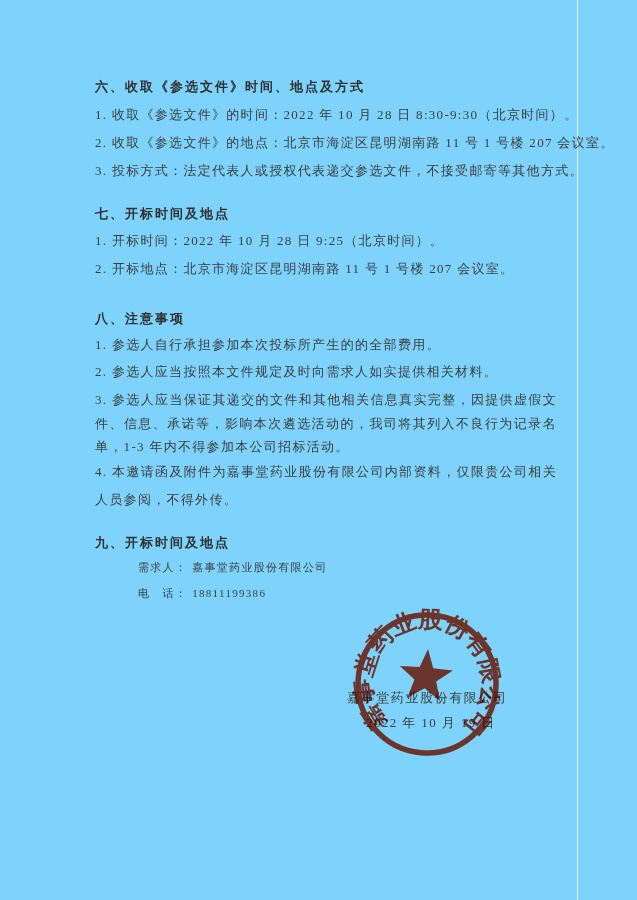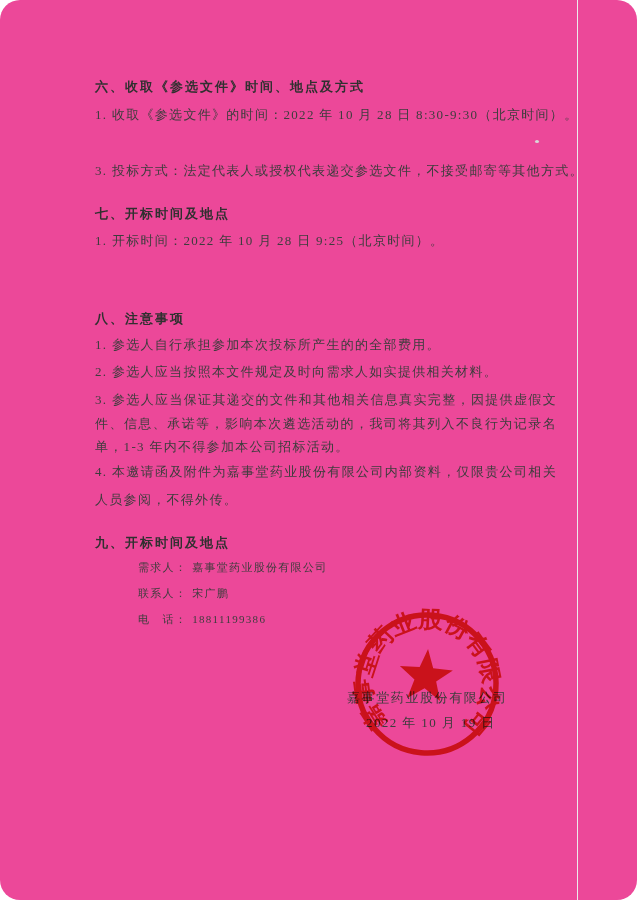--- a/index.html
+++ b/index.html
@@ -1,23 +1,22 @@
 <!DOCTYPE html>
 <html><head>
 <meta charset="utf-8">
 <style>
   html,body { margin:0; padding:0; background:#ffffff; }
   .page {
     position: relative;
     width: 637px;
     height: 900px;
-    background: #ec4899;
+    background: #7dd3fc;
     overflow: hidden;
     font-family: "Liberation Serif", "DejaVu Serif", serif;
-    border-radius: 20px;
   }
   .scan-edge {
     position: absolute;
     left: 577px; top: 0;
     width: 1px; height: 900px;
     background: #ebebeb;
   }
   .speck {
     position: absolute;
     left: 535px; top: 140px;
@@ -78,39 +77,38 @@
 </head>
 <body>
 
 <div class="page">
 
   <div class="scan-edge"></div>
   <div class="speck"></div>
 
   <div class="line heading" style="left:95px; top:78px;">六、收取《参选文件》时间、地点及方式</div>
   <div class="line" style="left:95px; top:106px;">1. 收取《参选文件》的时间：2022 年 10 月 28 日 8:30-9:30（北京时间）。</div>
+  <div class="line" style="left:95px; top:134px;">2. 收取《参选文件》的地点：北京市海淀区昆明湖南路 11 号 1 号楼 207 会议室。</div>
   <div class="line" style="left:95px; top:162px;">3. 投标方式：法定代表人或授权代表递交参选文件，不接受邮寄等其他方式。</div>
 
   <div class="line heading" style="left:95px; top:205px;">七、开标时间及地点</div>
   <div class="line" style="left:95px; top:232px;">1. 开标时间：2022 年 10 月 28 日 9:25（北京时间）。</div>
+  <div class="line" style="left:95px; top:260px;">2. 开标地点：北京市海淀区昆明湖南路 11 号 1 号楼 207 会议室。</div>
 
   <div class="line heading" style="left:95px; top:310px;">八、注意事项</div>
   <div class="line" style="left:95px; top:336px;">1. 参选人自行承担参加本次投标所产生的的全部费用。</div>
   <div class="line" style="left:95px; top:363px;">2. 参选人应当按照本文件规定及时向需求人如实提供相关材料。</div>
   <div class="para tight" style="left:95px; top:388px;">3. 参选人应当保证其递交的文件和其他相关信息真实完整，因提供虚假文件、信息、承诺等，影响本次遴选活动的，我司将其列入不良行为记录名单，1-3 年内不得参加本公司招标活动。</div>
   <div class="para loose" style="left:95px; top:458px;">4. 本邀请函及附件为嘉事堂药业股份有限公司内部资料，仅限贵公司相关人员参阅，不得外传。</div>
 
   <div class="line heading" style="left:95px; top:534px;">九、开标时间及地点</div>
 
   <div class="contact">
     <div class="contact-row">
       <span class="contact-label">需求人：</span><span>嘉事堂药业股份有限公司</span>
-    </div>
-    <div class="contact-row">
-      <span class="contact-label">联系人：</span><span>宋广鹏</span>
     </div>
     <div class="contact-row">
       <span class="contact-label">电　话：</span><span>18811199386</span>
     </div>
   </div>
 
   <div class="sig-company">嘉事堂药业股份有限公司</div>
   <div class="sig-date">2022 年 10 月 19 日</div>
 
   <div class="stamp">

